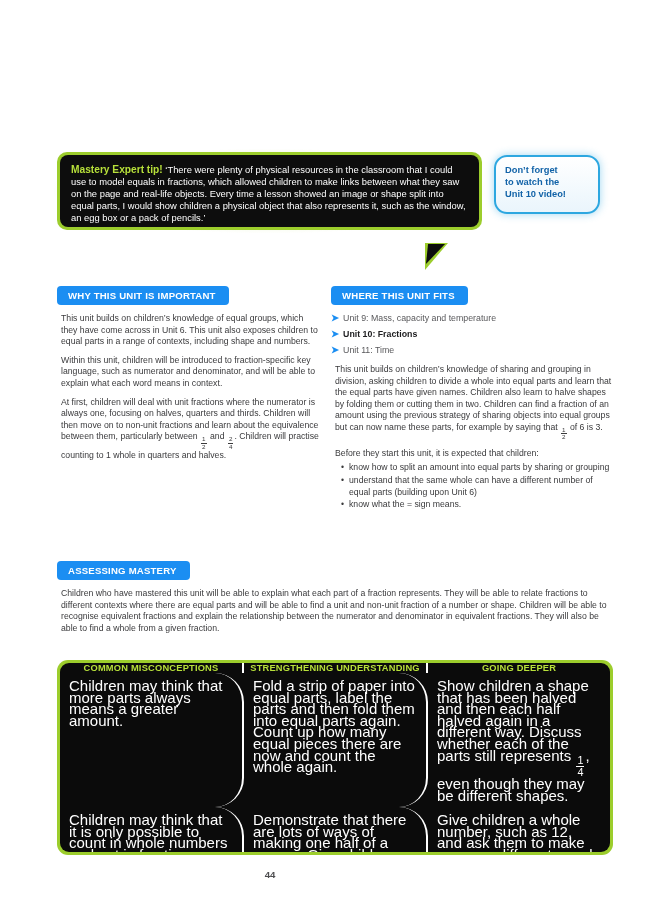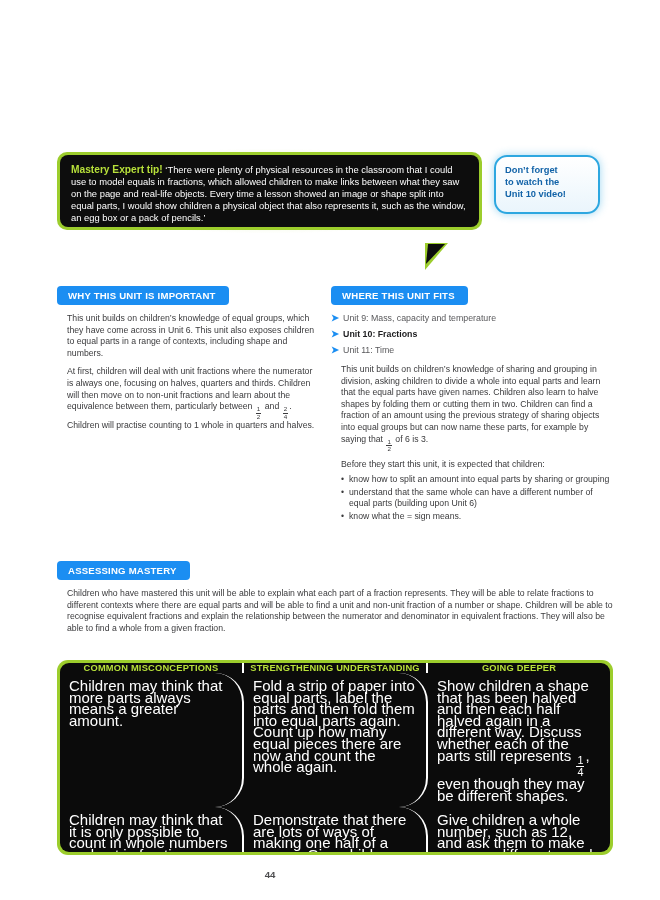--- a/index.html
+++ b/index.html
@@ -74,21 +74,21 @@
   .pill{
     display:inline-block;background:#1b8ef2;color:#ffffff;
     font-size:9.6px;font-weight:bold;letter-spacing:0.2px;
     padding:4px 13px 4px 11px;border-radius:4px;
   }
 
   
   .col-left{position:absolute;left:57px;top:285px;width:262px;}
   .col-right{position:absolute;left:331px;top:285px;width:282px;}
   .body-text{
-    font-size:8.7px;line-height:11.6px;color:#3a3a3c;margin:7px 0 0 10px;
+    font-size:8.7px;line-height:11.6px;color:#3a3a3c;margin:7px 0 0 4px;
   }
   .body-text.first{margin-top:8px;}
   .arrow-row{
     font-size:8.8px;line-height:13px;color:#58585b;margin-top:3px;
     display:flex;align-items:flex-start;gap:4px;
   }
   .arrow-row.current{color:#1d1d1f;font-weight:bold;}
   .arrow-ico{color:#1b8ef2;font-weight:bold;font-size:9.6px;line-height:12px;}
   ul.blist{margin:3px 0 0 0;padding:0 0 0 10px;list-style:none;}
   ul.blist li{
@@ -165,20 +165,21 @@
 
   <div class="video-box">
     <div class="vt">Don’t forget</div>
     <div class="vt">to watch the</div>
     <div class="vt">Unit 10 video!</div>
   </div>
 
   <div class="col-left">
     <div class="pill">WHY THIS UNIT IS IMPORTANT</div>
     <p class="body-text first">This unit builds on children’s knowledge of equal groups, which they have come across in Unit 6. This unit also exposes children to equal parts in a range of contexts, including shape and numbers.</p>
+    <p class="body-text">Within this unit, children will be introduced to fraction-specific key language, such as numerator and denominator, and will be able to explain what each word means in context.</p>
     <p class="body-text"><span>At first, children will deal with unit fractions where the numerator is always one, focusing on halves, quarters and thirds. Children will then move on to non-unit fractions and learn about the equivalence between them, particularly between </span><span class="frac">
           <span class="num">1</span>
           <span class="den">2</span>
         </span><span> and </span><span class="frac">
           <span class="num">2</span>
           <span class="den">4</span>
         </span><span>. Children will practise counting to 1 whole in quarters and halves.</span></p>
   </div>
 
   <div class="col-right">

